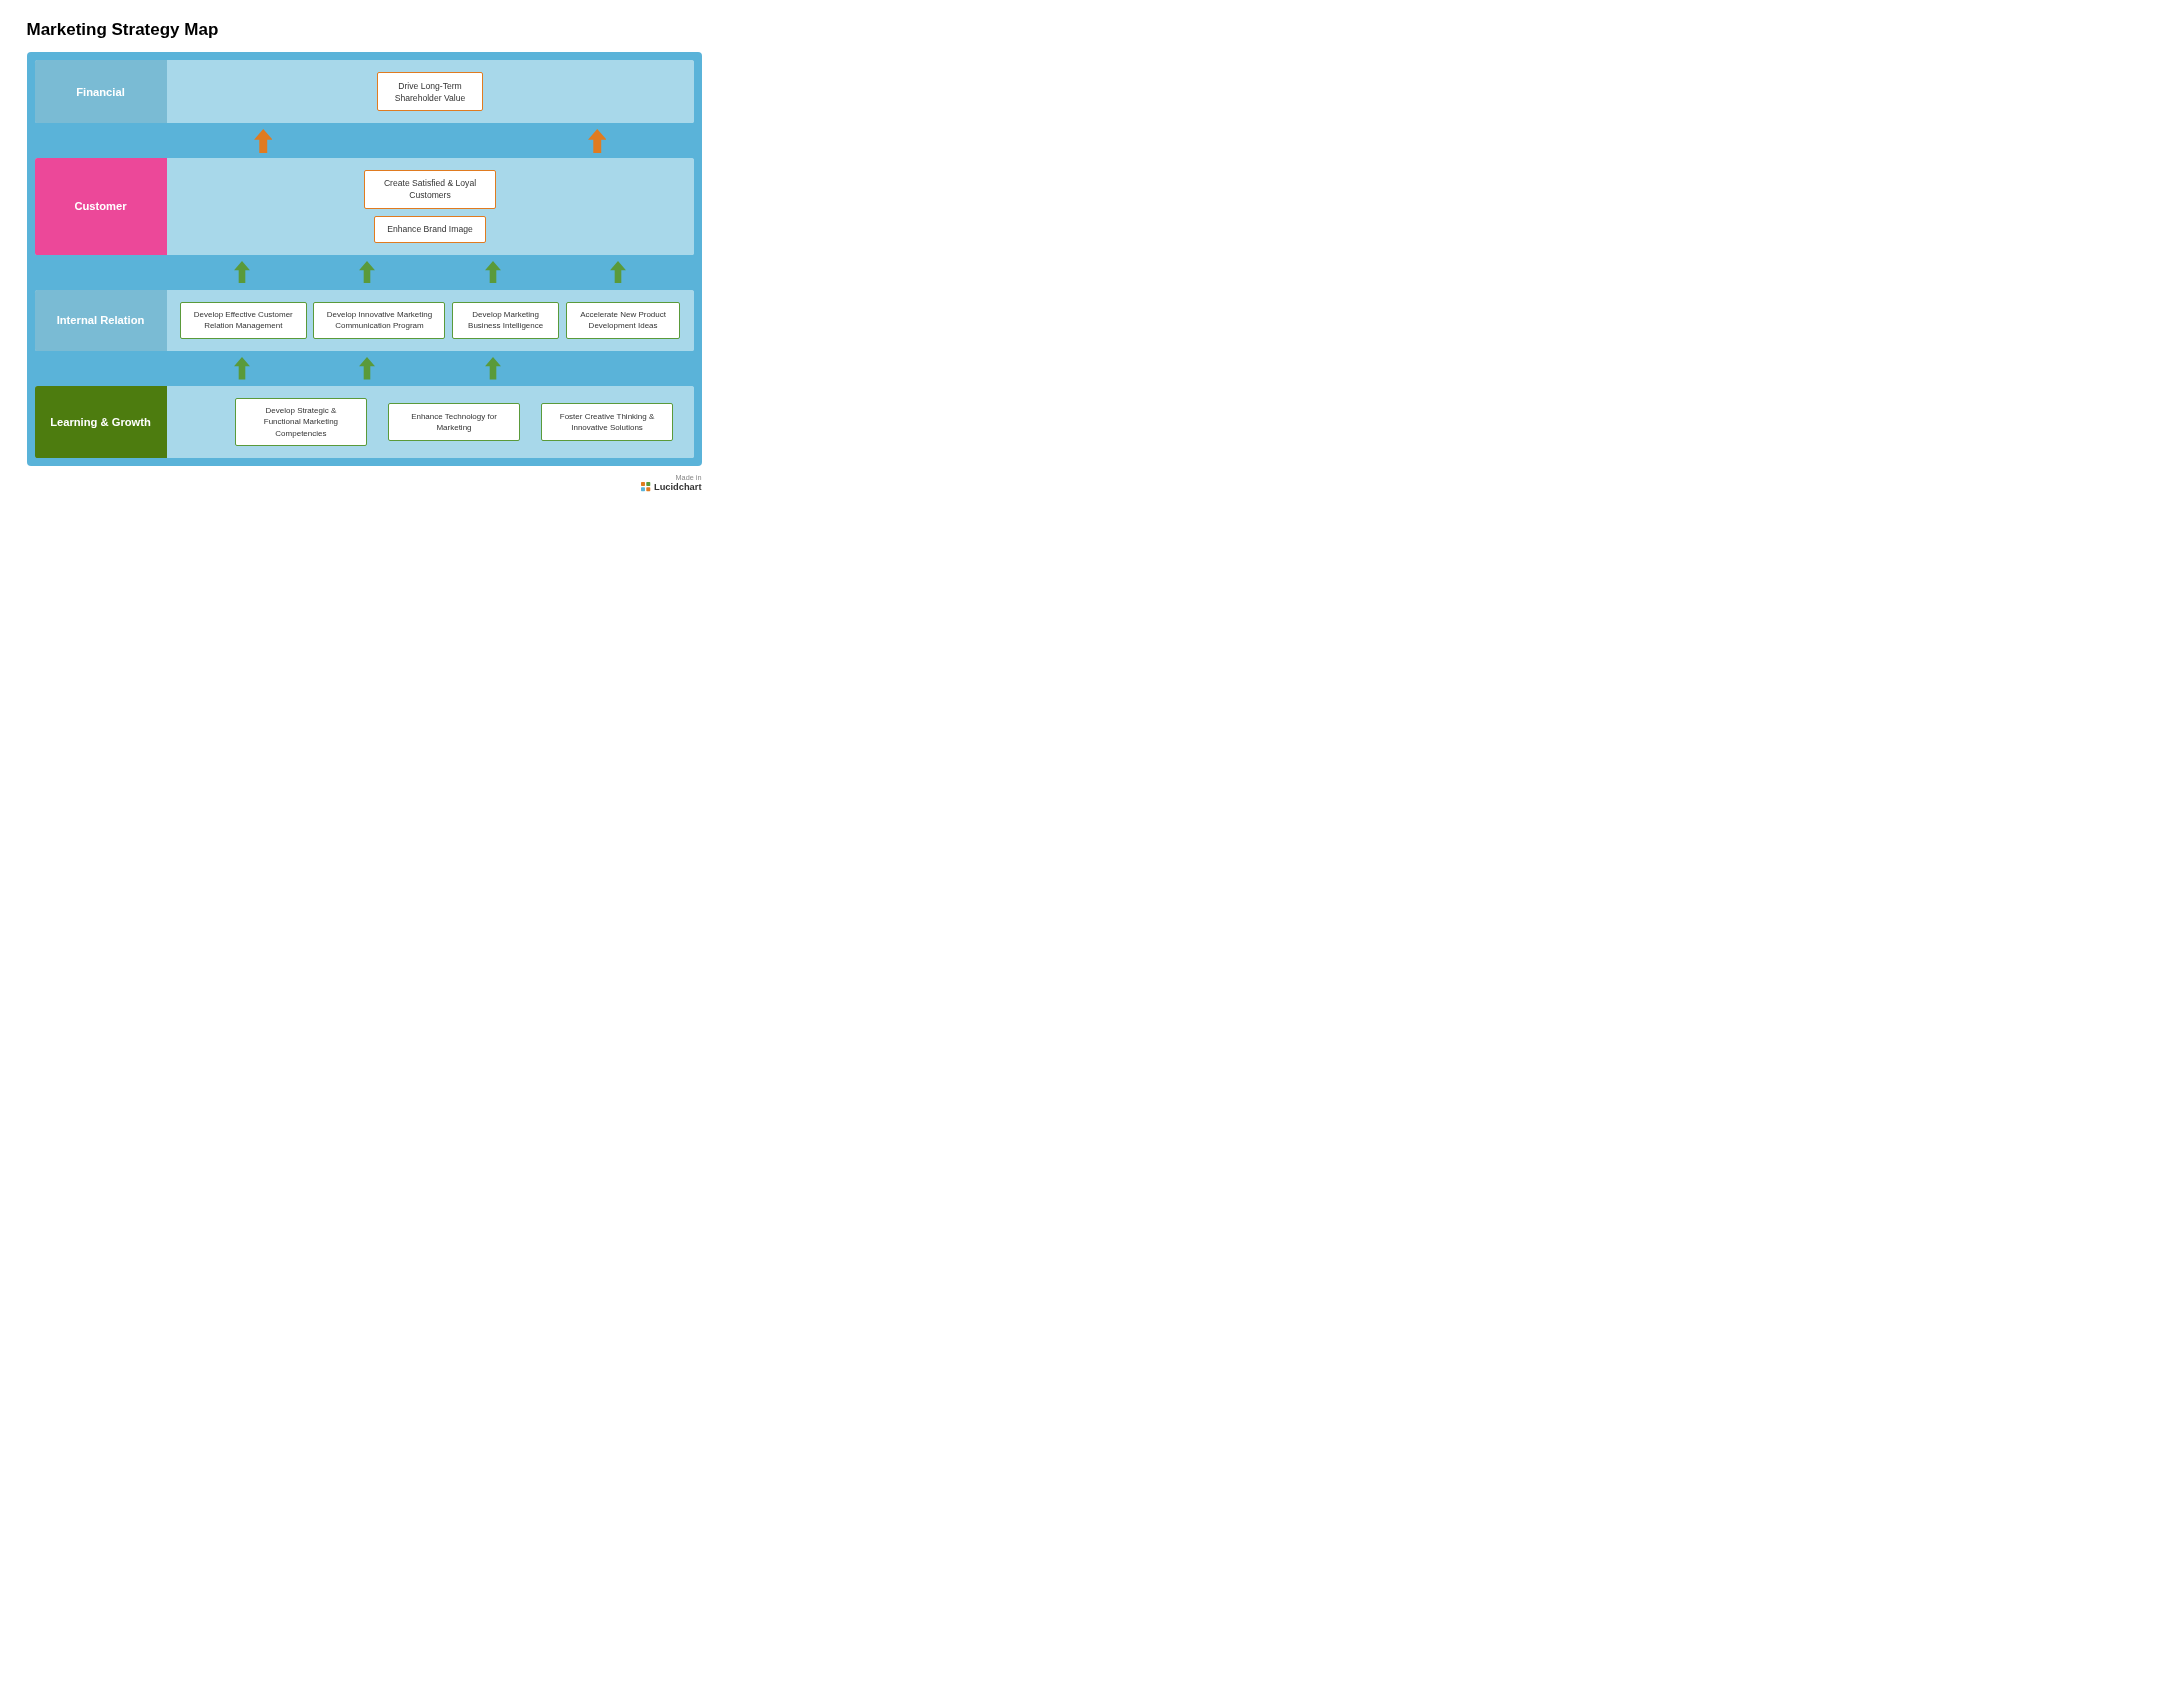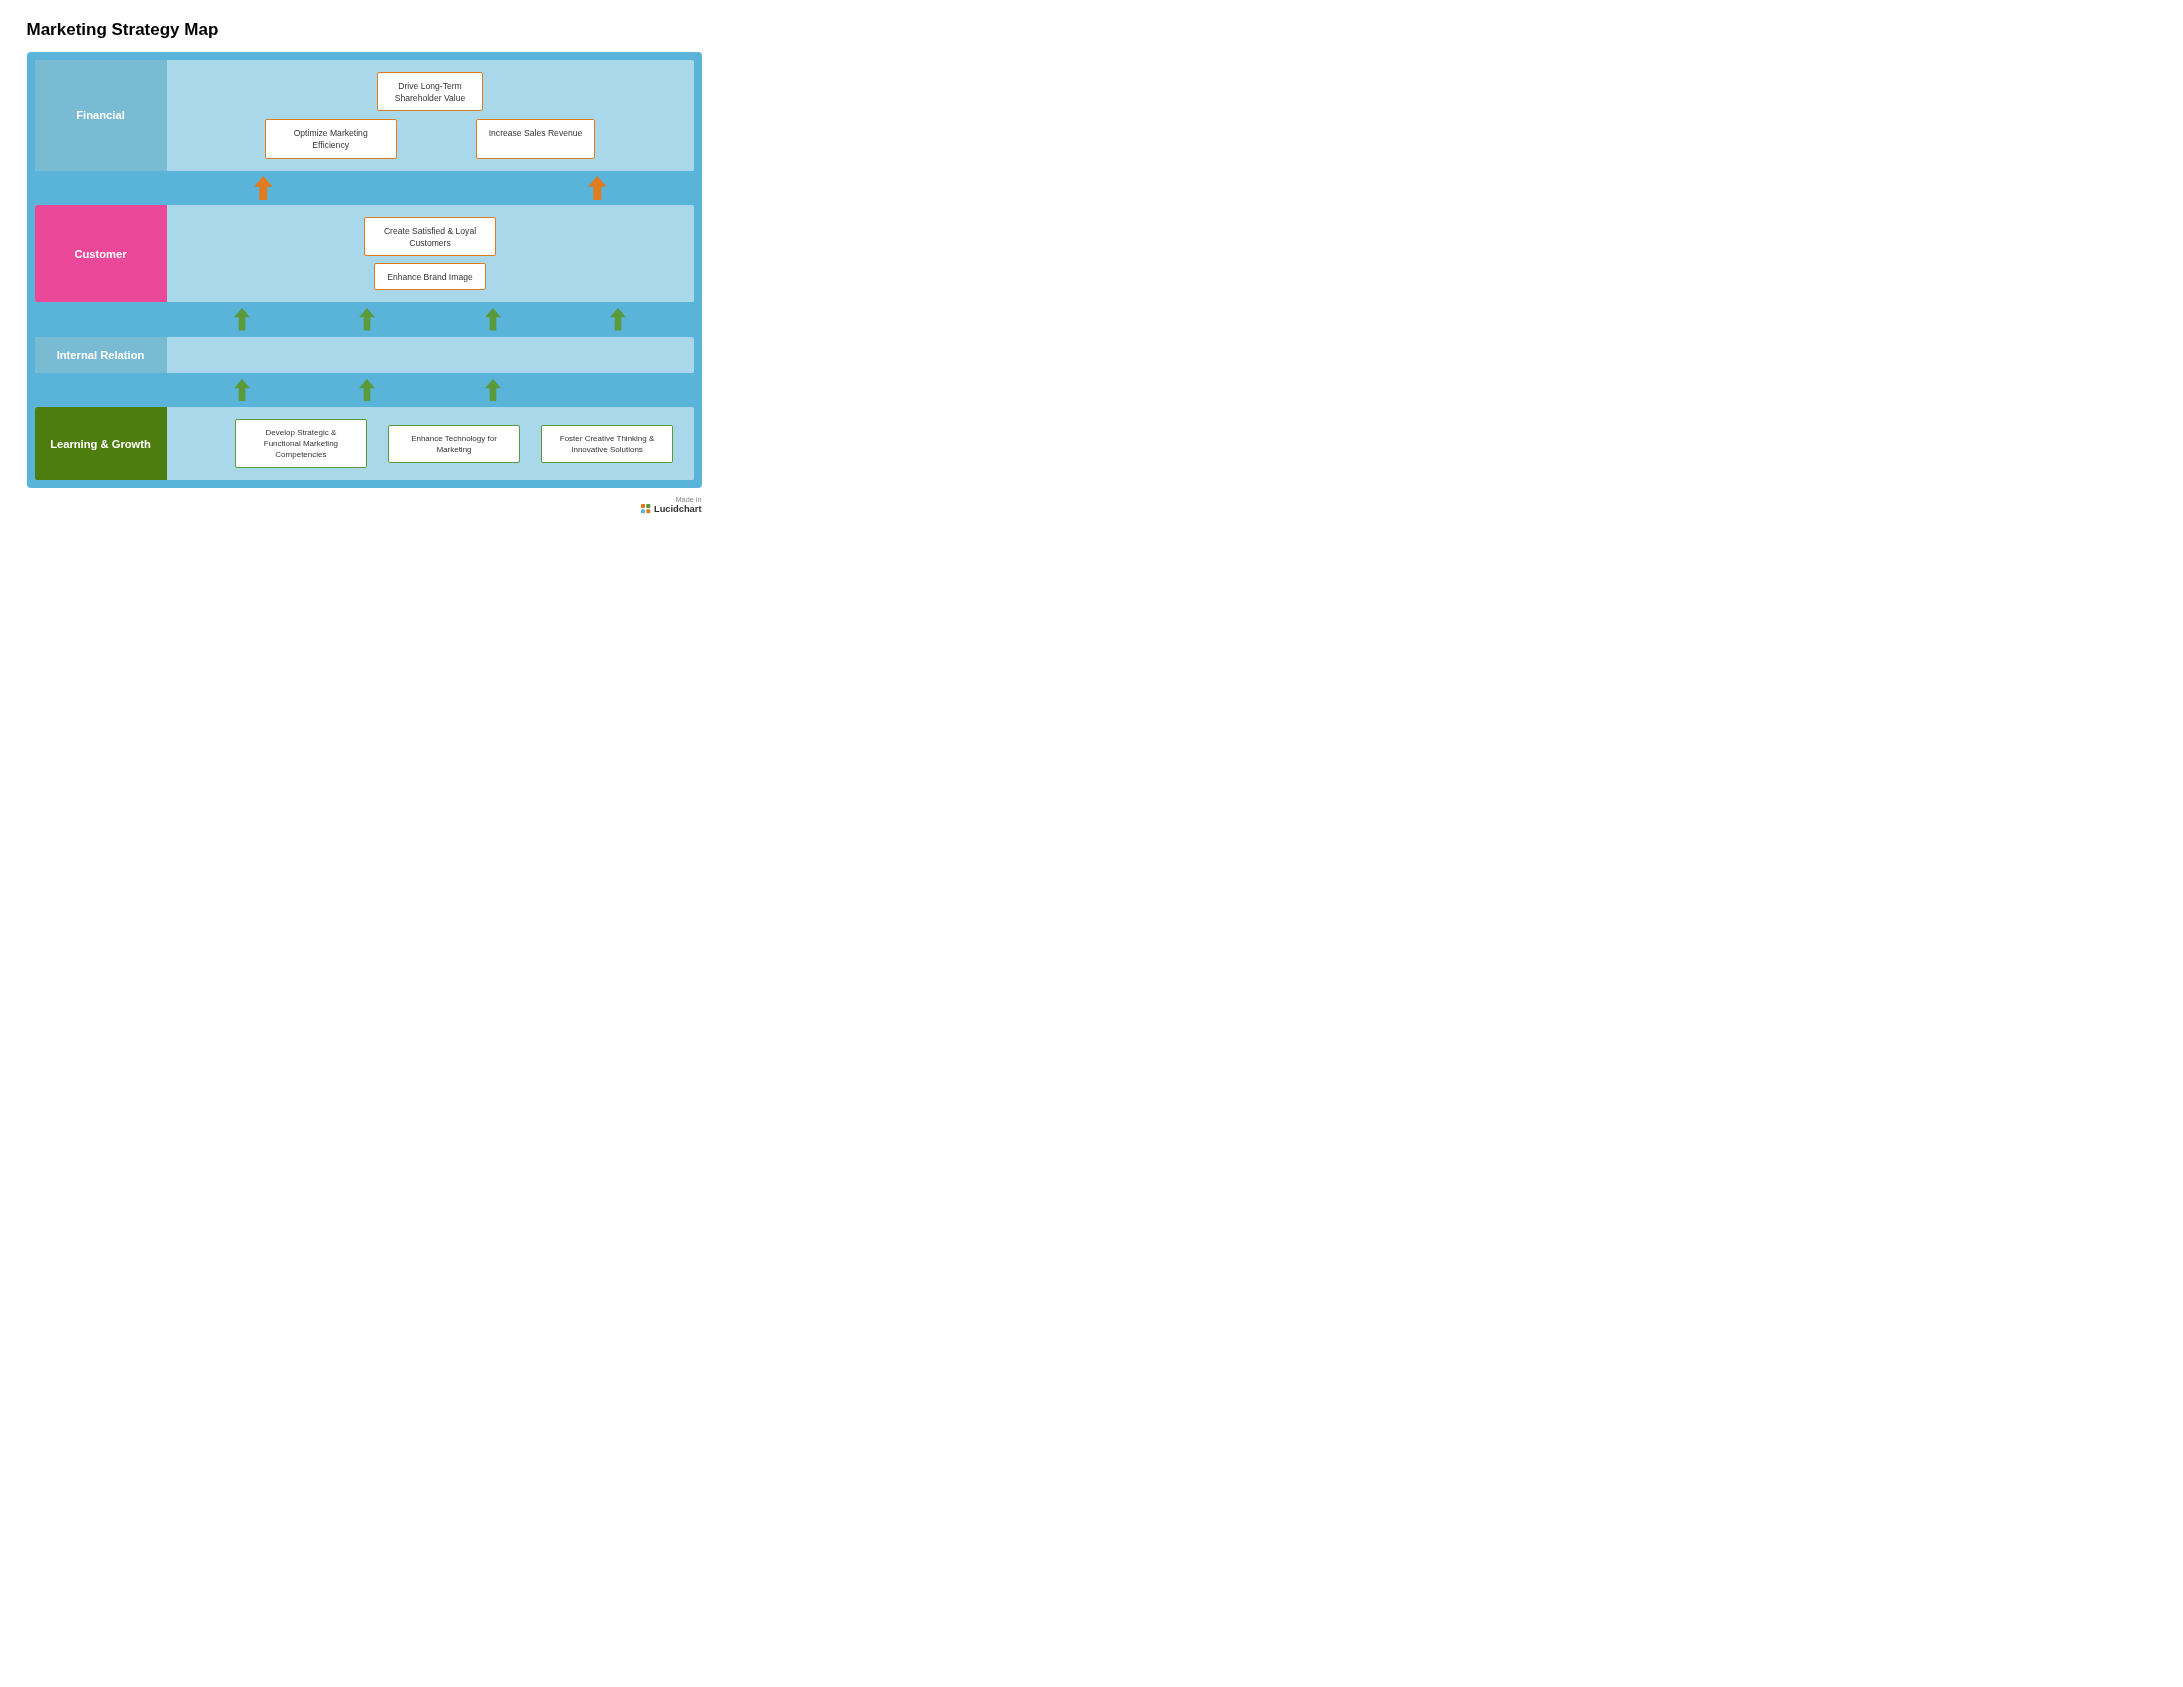--- a/index.html
+++ b/index.html
@@ -179,28 +179,20 @@
   <div class="row" style="background:#a8d8ea;">
     <div class="row-label" style="background:#7abbd4;">
       <span>Financial</span>
     </div>
     <div class="row-content financial-content">
       <div class="financial-top">
         <div class="box" style="border-color:#e07b20; min-width:106px;">
           Drive Long-Term<br>Shareholder Value
         </div>
       </div>
-      <div class="financial-bottom">
-        <div class="box" style="border-color:#e07b20; min-width:112px;">
-          Optimize Marketing Efficiency
-        </div>
-        <div class="box" style="border-color:#e07b20; min-width:106px;">
-          Increase Sales Revenue
-        </div>
-      </div>
     </div>
   </div>
 
   <div class="section-arrows">
     <div class="section-arrows-spacer"></div>
     <div class="section-arrows-inner">
 
       <div class="arrow-container" style="flex:1; display:flex; justify-content:center;">
         <svg width="18.5" height="24" viewBox="0 0 28 36">
           <polygon points="14,0 28,16 20,16 20,36 8,36 8,16 0,16" fill="#e07b20"></polygon>
@@ -253,20 +245,34 @@
         <svg width="16" height="22.5" viewBox="0 0 24 34">
           <polygon points="12,0 24,14 17,14 17,34 7,34 7,14 0,14" fill="#5a9a3a"></polygon>
         </svg>
       </div>
     </div>
   </div>
 
   <div class="row" style="background:#a8d8ea;">
     <div class="row-label" style="background:#7abbd4;">
       <span>Internal Relation</span>
+    </div>
+    <div class="row-content internal-content" style="flex-direction:row; justify-content:space-around;">
+      <div class="box green" style="font-size:8px;">
+        Develop Effective Customer Relation Management
+      </div>
+      <div class="box green" style="font-size:8px;">
+        Develop Innovative Marketing Communication Program
+      </div>
+      <div class="box green" style="font-size:8px;">
+        Develop Marketing Business Intelligence
+      </div>
+      <div class="box green" style="font-size:8px;">
+        Accelerate New Product Development Ideas
+      </div>
     </div>
   </div>
 
   <div class="section-arrows">
     <div class="section-arrows-spacer"></div>
     <div class="section-arrows-inner" style="justify-content:space-around;">
       <div class="arrow-container">
         <svg width="16" height="22.5" viewBox="0 0 24 34">
           <polygon points="12,0 24,14 17,14 17,34 7,34 7,14 0,14" fill="#5a9a3a"></polygon>
         </svg>

